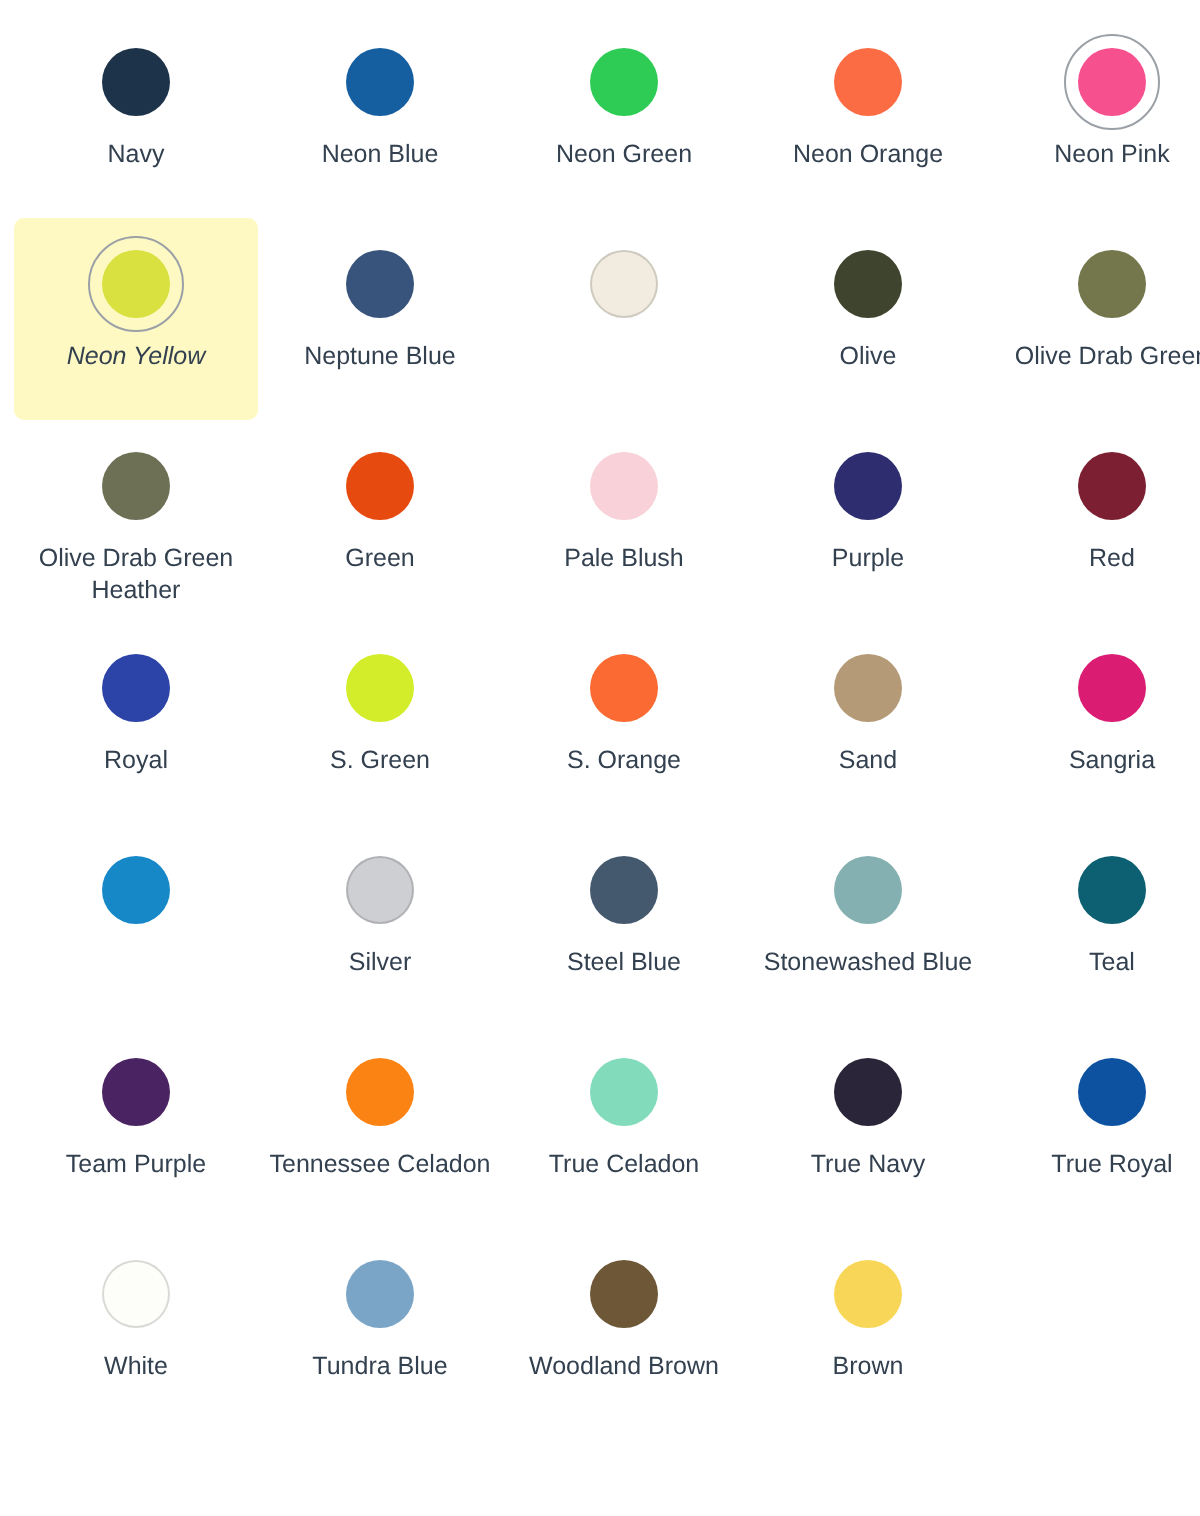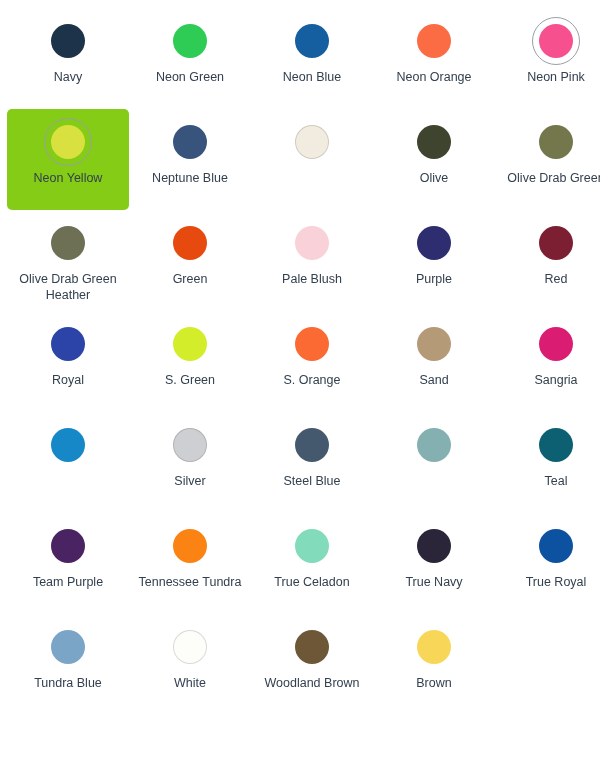--- a/index.html
+++ b/index.html
@@ -39,21 +39,22 @@
     display: flex;
     flex-direction: column;
     align-items: center;
     border-radius: 5px;
     cursor: pointer;
     background: transparent;
     position: relative;
   }
 
   .swatch-tile.is-selected {
-    background: #84cc16;
+    background: #fef9c3;
+    font-style: italic;
   }
 
   .swatch-dot-wrap {
     width: 48px;
     height: 48px;
     display: flex;
     align-items: center;
     justify-content: center;
     border-radius: 50%;
     position: relative;
@@ -108,32 +109,32 @@
 <div id="color-picker">
   <div class="swatch-grid">
       <div class="swatch-tile">
         <span class="swatch-dot-wrap">
           <span class="swatch-dot" style="background: rgb(29, 51, 73);"></span>
         </span>
         <span class="swatch-label">Navy</span>
       </div>
       <div class="swatch-tile">
         <span class="swatch-dot-wrap">
+          <span class="swatch-dot" style="background: rgb(21, 95, 160);"></span>
+        </span>
+        <span class="swatch-label">Neon Blue</span>
+      </div>
+      <div class="swatch-tile">
+        <span class="swatch-dot-wrap">
           <span class="swatch-dot" style="background: rgb(46, 204, 85);"></span>
         </span>
         <span class="swatch-label">Neon Green</span>
       </div>
       <div class="swatch-tile">
         <span class="swatch-dot-wrap">
-          <span class="swatch-dot" style="background: rgb(21, 95, 160);"></span>
-        </span>
-        <span class="swatch-label">Neon Blue</span>
-      </div>
-      <div class="swatch-tile">
-        <span class="swatch-dot-wrap">
           <span class="swatch-dot" style="background: rgb(251, 108, 69);"></span>
         </span>
         <span class="swatch-label">Neon Orange</span>
       </div>
       <div class="swatch-tile is-ringed">
         <span class="swatch-dot-wrap">
           <span class="swatch-dot" style="background: rgb(247, 80, 143);"></span>
         </span>
         <span class="swatch-label">Neon Pink</span>
       </div>
@@ -240,38 +241,39 @@
       <div class="swatch-tile">
         <span class="swatch-dot-wrap">
           <span class="swatch-dot" style="background: rgb(69, 89, 110);"></span>
         </span>
         <span class="swatch-label">Steel Blue</span>
       </div>
       <div class="swatch-tile">
         <span class="swatch-dot-wrap">
           <span class="swatch-dot" style="background: rgb(133, 176, 178);"></span>
         </span>
+        <span class="swatch-label">Stonewashed Blue</span>
       </div>
       <div class="swatch-tile">
         <span class="swatch-dot-wrap">
           <span class="swatch-dot" style="background: rgb(13, 96, 114);"></span>
         </span>
         <span class="swatch-label">Teal</span>
       </div>
       <div class="swatch-tile">
         <span class="swatch-dot-wrap">
           <span class="swatch-dot" style="background: rgb(74, 35, 98);"></span>
         </span>
         <span class="swatch-label">Team Purple</span>
       </div>
       <div class="swatch-tile">
         <span class="swatch-dot-wrap">
           <span class="swatch-dot" style="background: rgb(250, 131, 19);"></span>
         </span>
-        <span class="swatch-label">Tennessee Tundra</span>
+        <span class="swatch-label">Tennessee Celadon</span>
       </div>
       <div class="swatch-tile">
         <span class="swatch-dot-wrap">
           <span class="swatch-dot" style="background: rgb(130, 220, 188);"></span>
         </span>
         <span class="swatch-label">True Celadon</span>
       </div>
       <div class="swatch-tile">
         <span class="swatch-dot-wrap">
           <span class="swatch-dot" style="background: rgb(42, 37, 56);"></span>
@@ -279,29 +281,29 @@
         <span class="swatch-label">True Navy</span>
       </div>
       <div class="swatch-tile">
         <span class="swatch-dot-wrap">
           <span class="swatch-dot" style="background: rgb(13, 82, 160);"></span>
         </span>
         <span class="swatch-label">True Royal</span>
       </div>
       <div class="swatch-tile">
         <span class="swatch-dot-wrap">
+          <span class="swatch-dot needs-outline" style="background: rgb(253, 253, 250);"></span>
+        </span>
+        <span class="swatch-label">White</span>
+      </div>
+      <div class="swatch-tile">
+        <span class="swatch-dot-wrap">
           <span class="swatch-dot" style="background: rgb(123, 165, 199);"></span>
         </span>
         <span class="swatch-label">Tundra Blue</span>
-      </div>
-      <div class="swatch-tile">
-        <span class="swatch-dot-wrap">
-          <span class="swatch-dot needs-outline" style="background: rgb(253, 253, 250);"></span>
-        </span>
-        <span class="swatch-label">White</span>
       </div>
       <div class="swatch-tile">
         <span class="swatch-dot-wrap">
           <span class="swatch-dot" style="background: rgb(109, 87, 55);"></span>
         </span>
         <span class="swatch-label">Woodland Brown</span>
       </div>
       <div class="swatch-tile">
         <span class="swatch-dot-wrap">
           <span class="swatch-dot" style="background: rgb(248, 215, 88);"></span>

